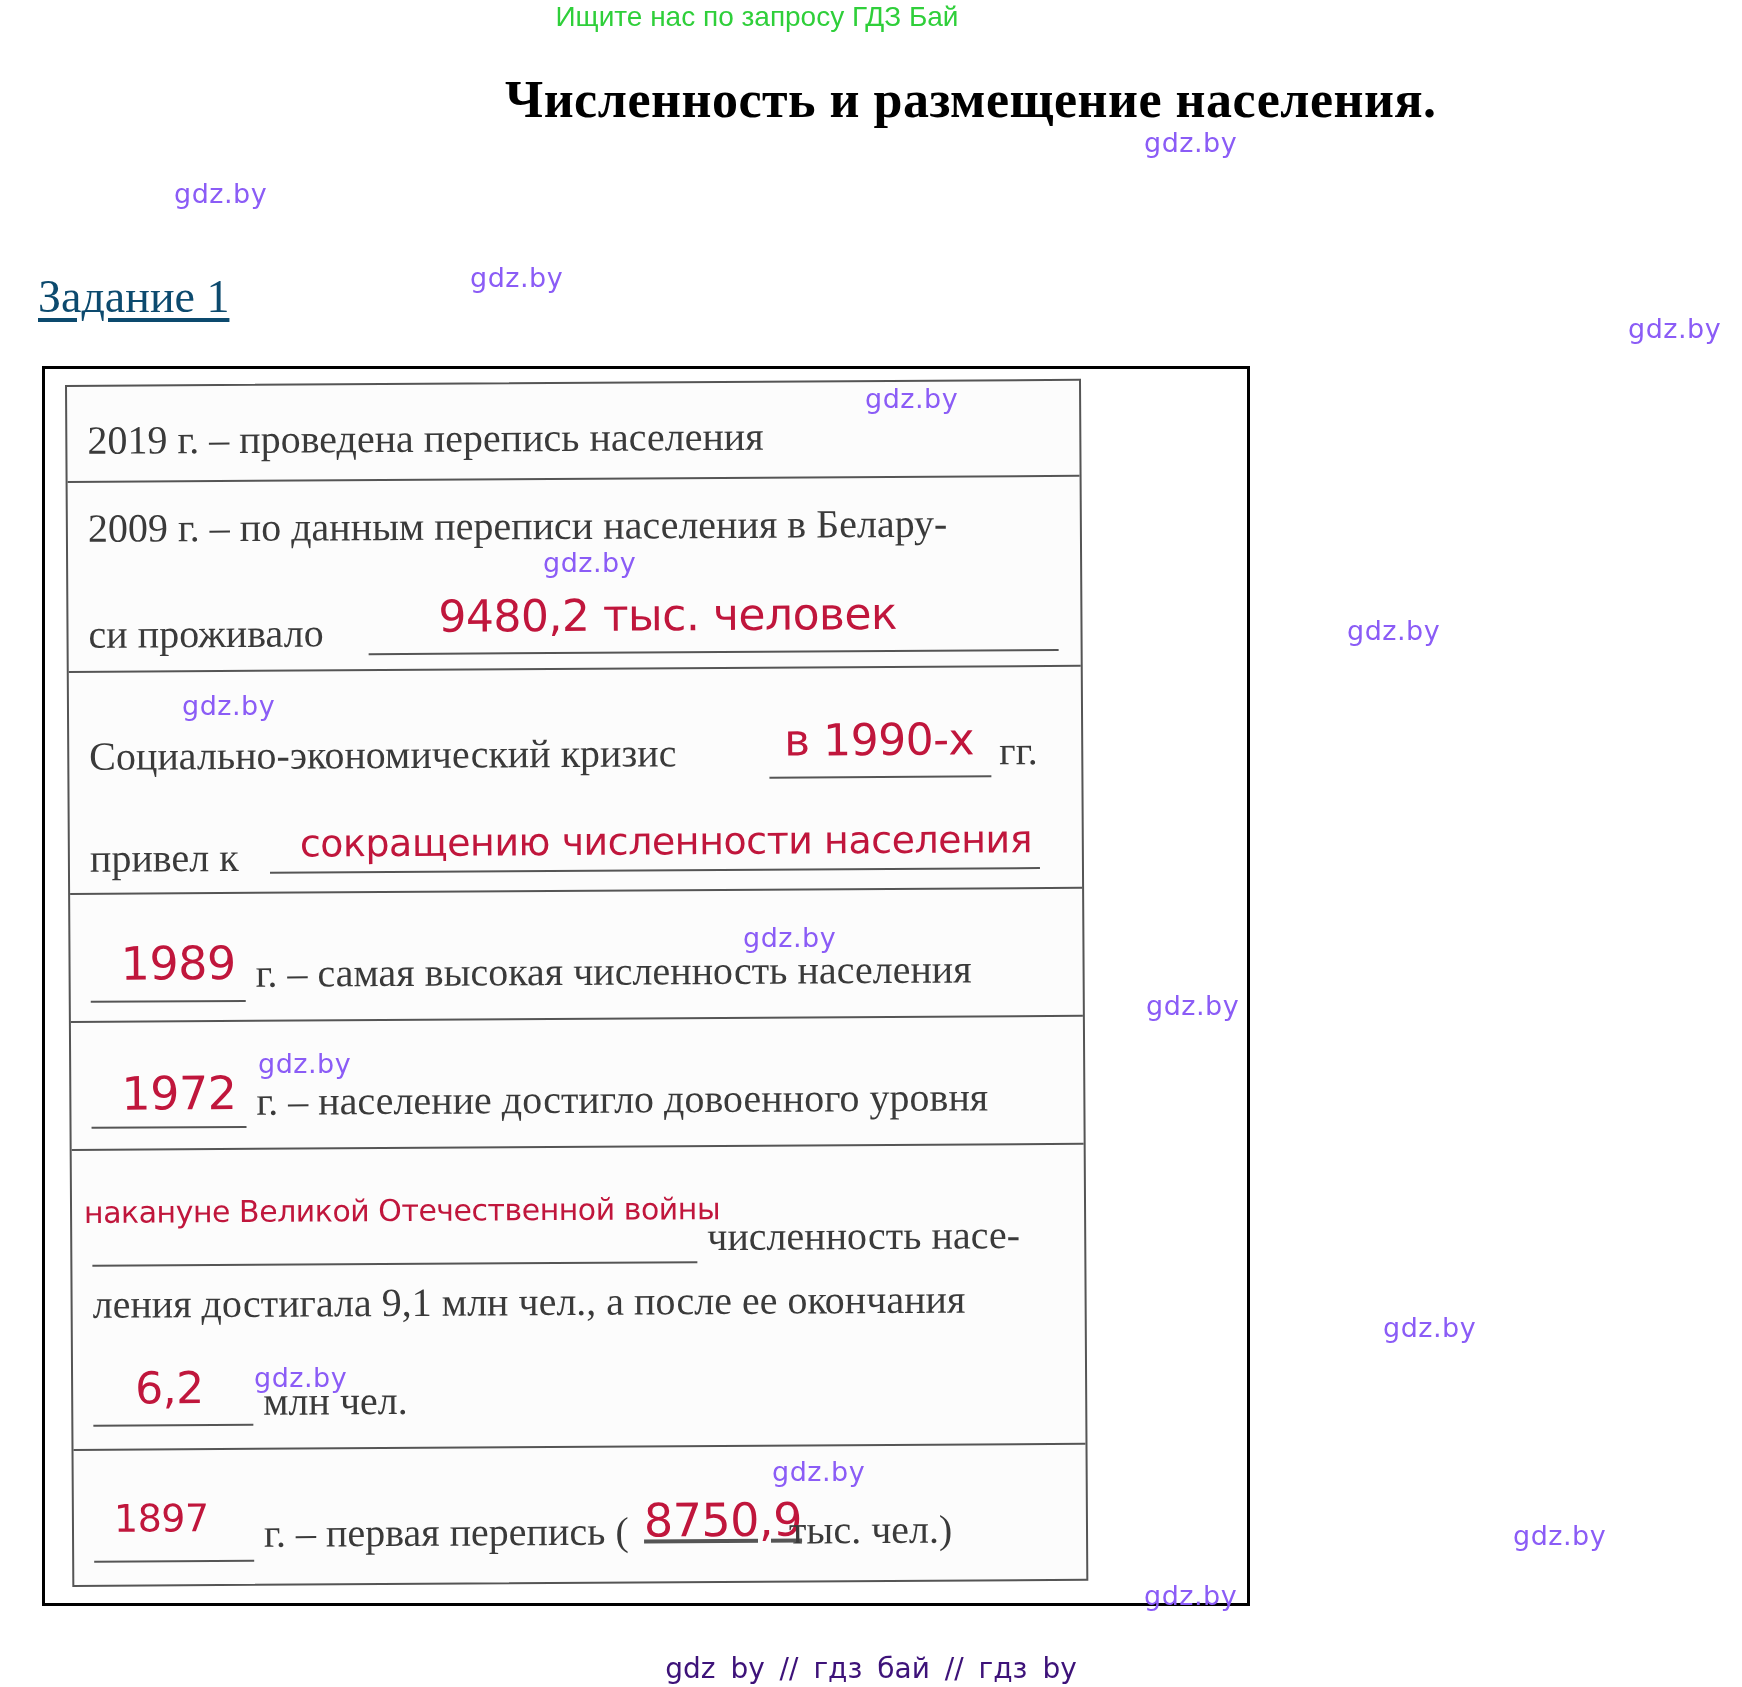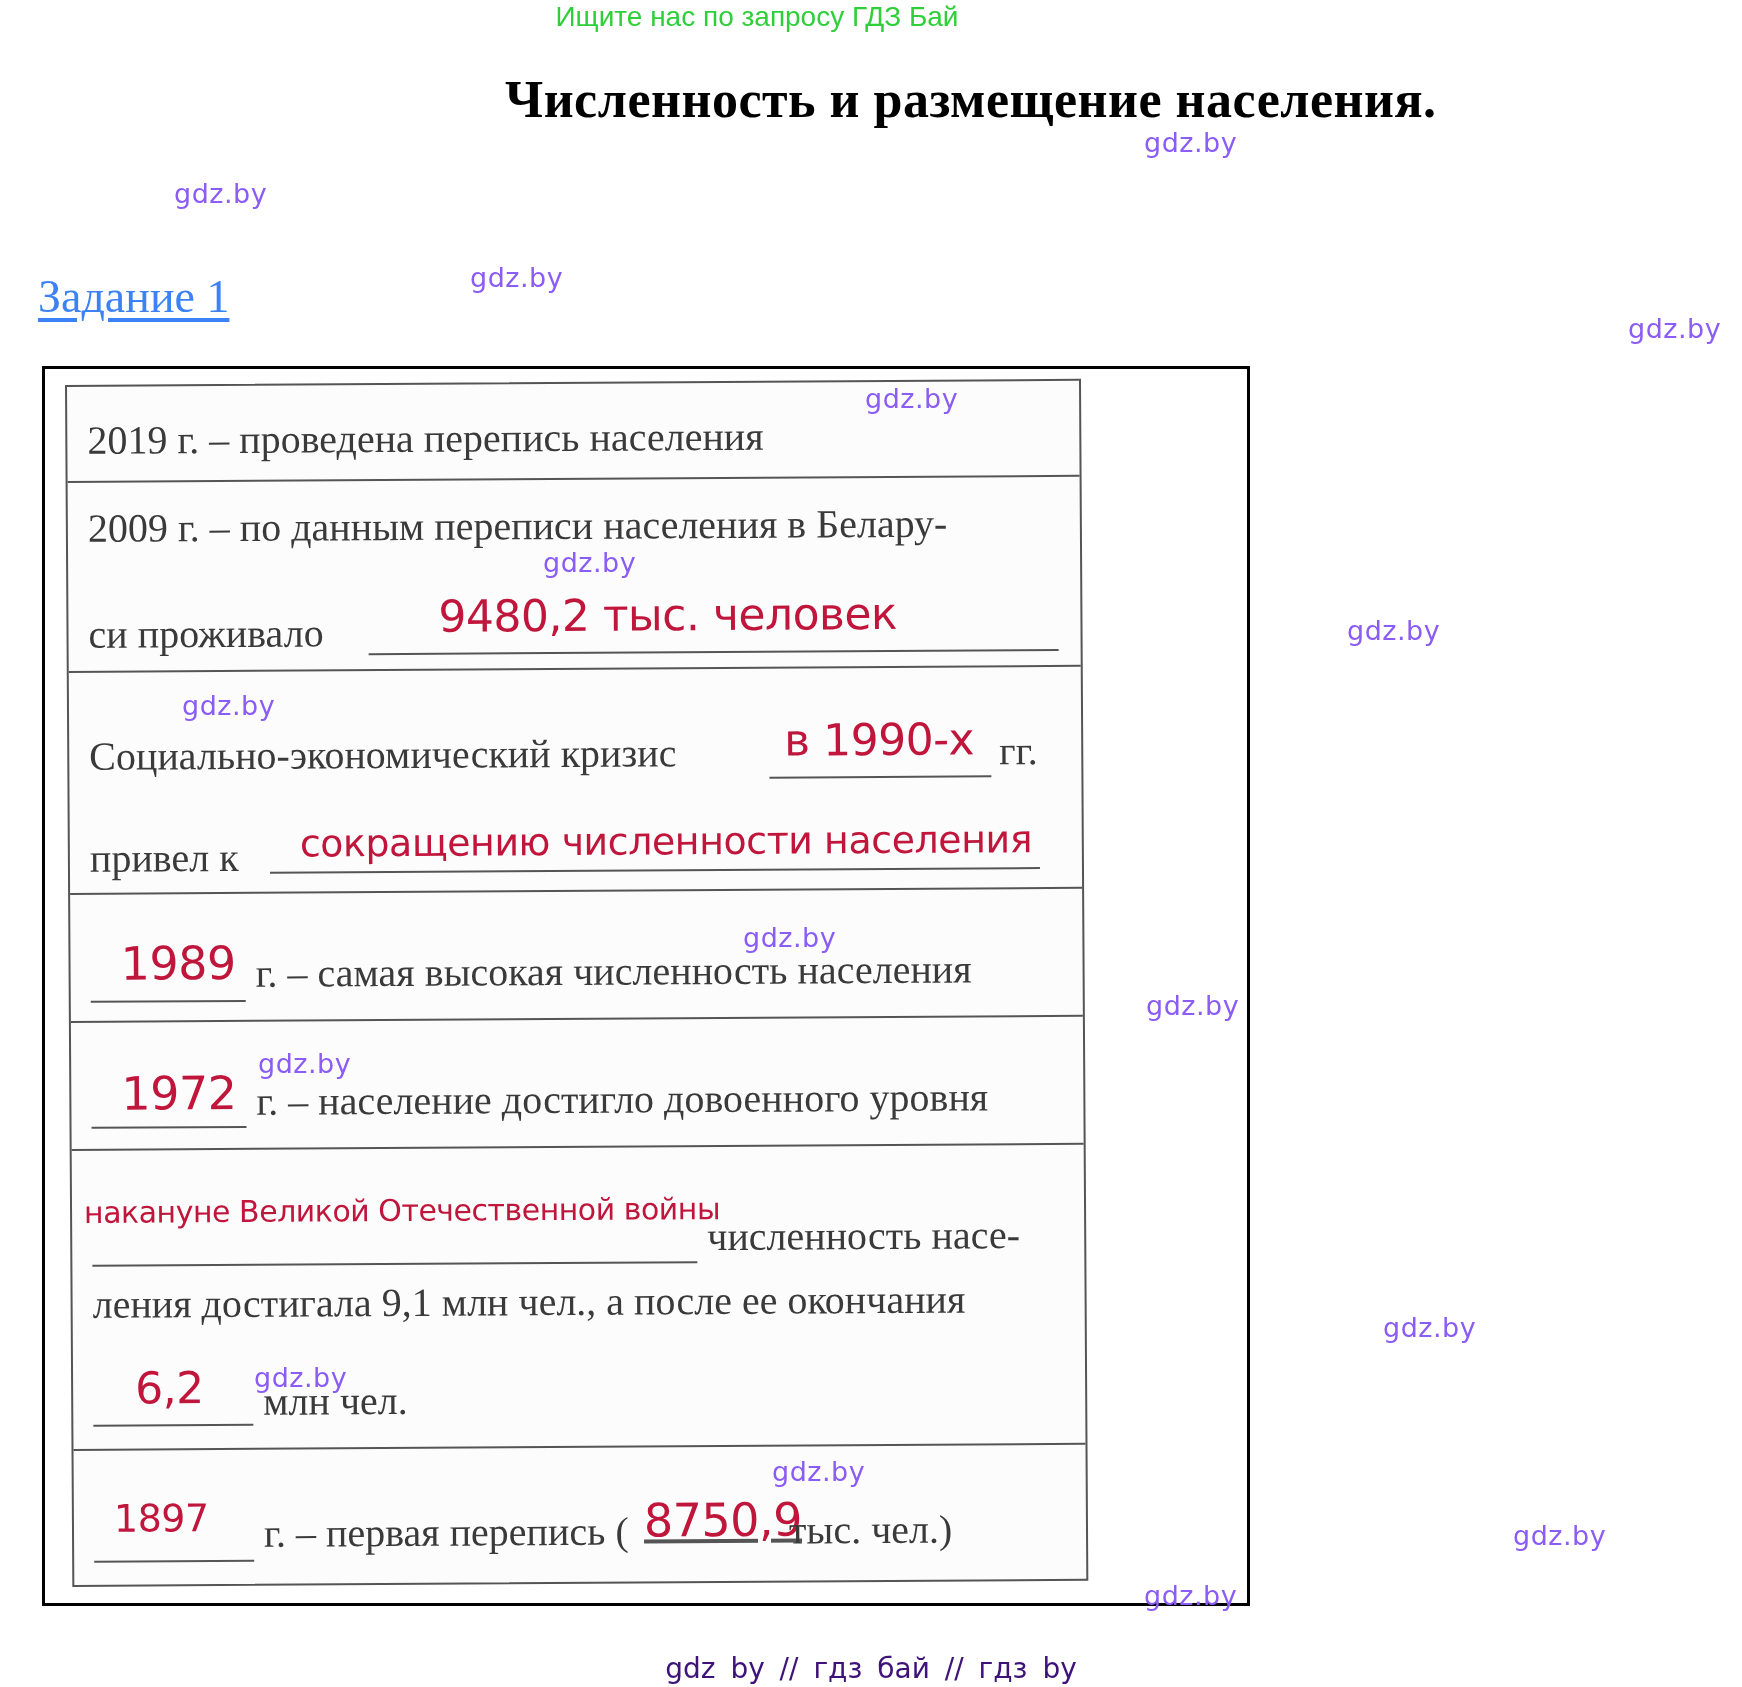--- a/index.html
+++ b/index.html
@@ -10,21 +10,21 @@
     .promo {
       position: absolute; top: 0; left: 0; width: 1514px; text-align: center;
       color: #2fcf3a; font-family: "Liberation Sans", sans-serif; font-size: 28px; line-height: 34px;
     }
     .title {
       position: absolute; top: 70px; left: 505px; font-family: "Liberation Serif", serif;
       font-weight: bold; font-size: 52px; color: #000; white-space: nowrap; letter-spacing: 0.5px;
     }
     .task-label {
       position: absolute; top: 270px; left: 38px; font-family: "Liberation Serif", serif;
-      font-size: 46px; color: #3b82f6; text-decoration: underline; text-underline-offset: 6px;
+      font-size: 46px; color: #0c4a6e; text-decoration: underline; text-underline-offset: 6px;
     }
     .wm {
       position: absolute; font-family: "DejaVu Sans", sans-serif; font-size: 27px;
       color: #8b5cf6; white-space: nowrap; letter-spacing: 0.5px;
     }
     .outer-frame {
       position: absolute; left: 42px; top: 366px; width: 1208px; height: 1240px;
       border: 3px solid #000; box-sizing: border-box; background: #fff;
     }
     .scan {

